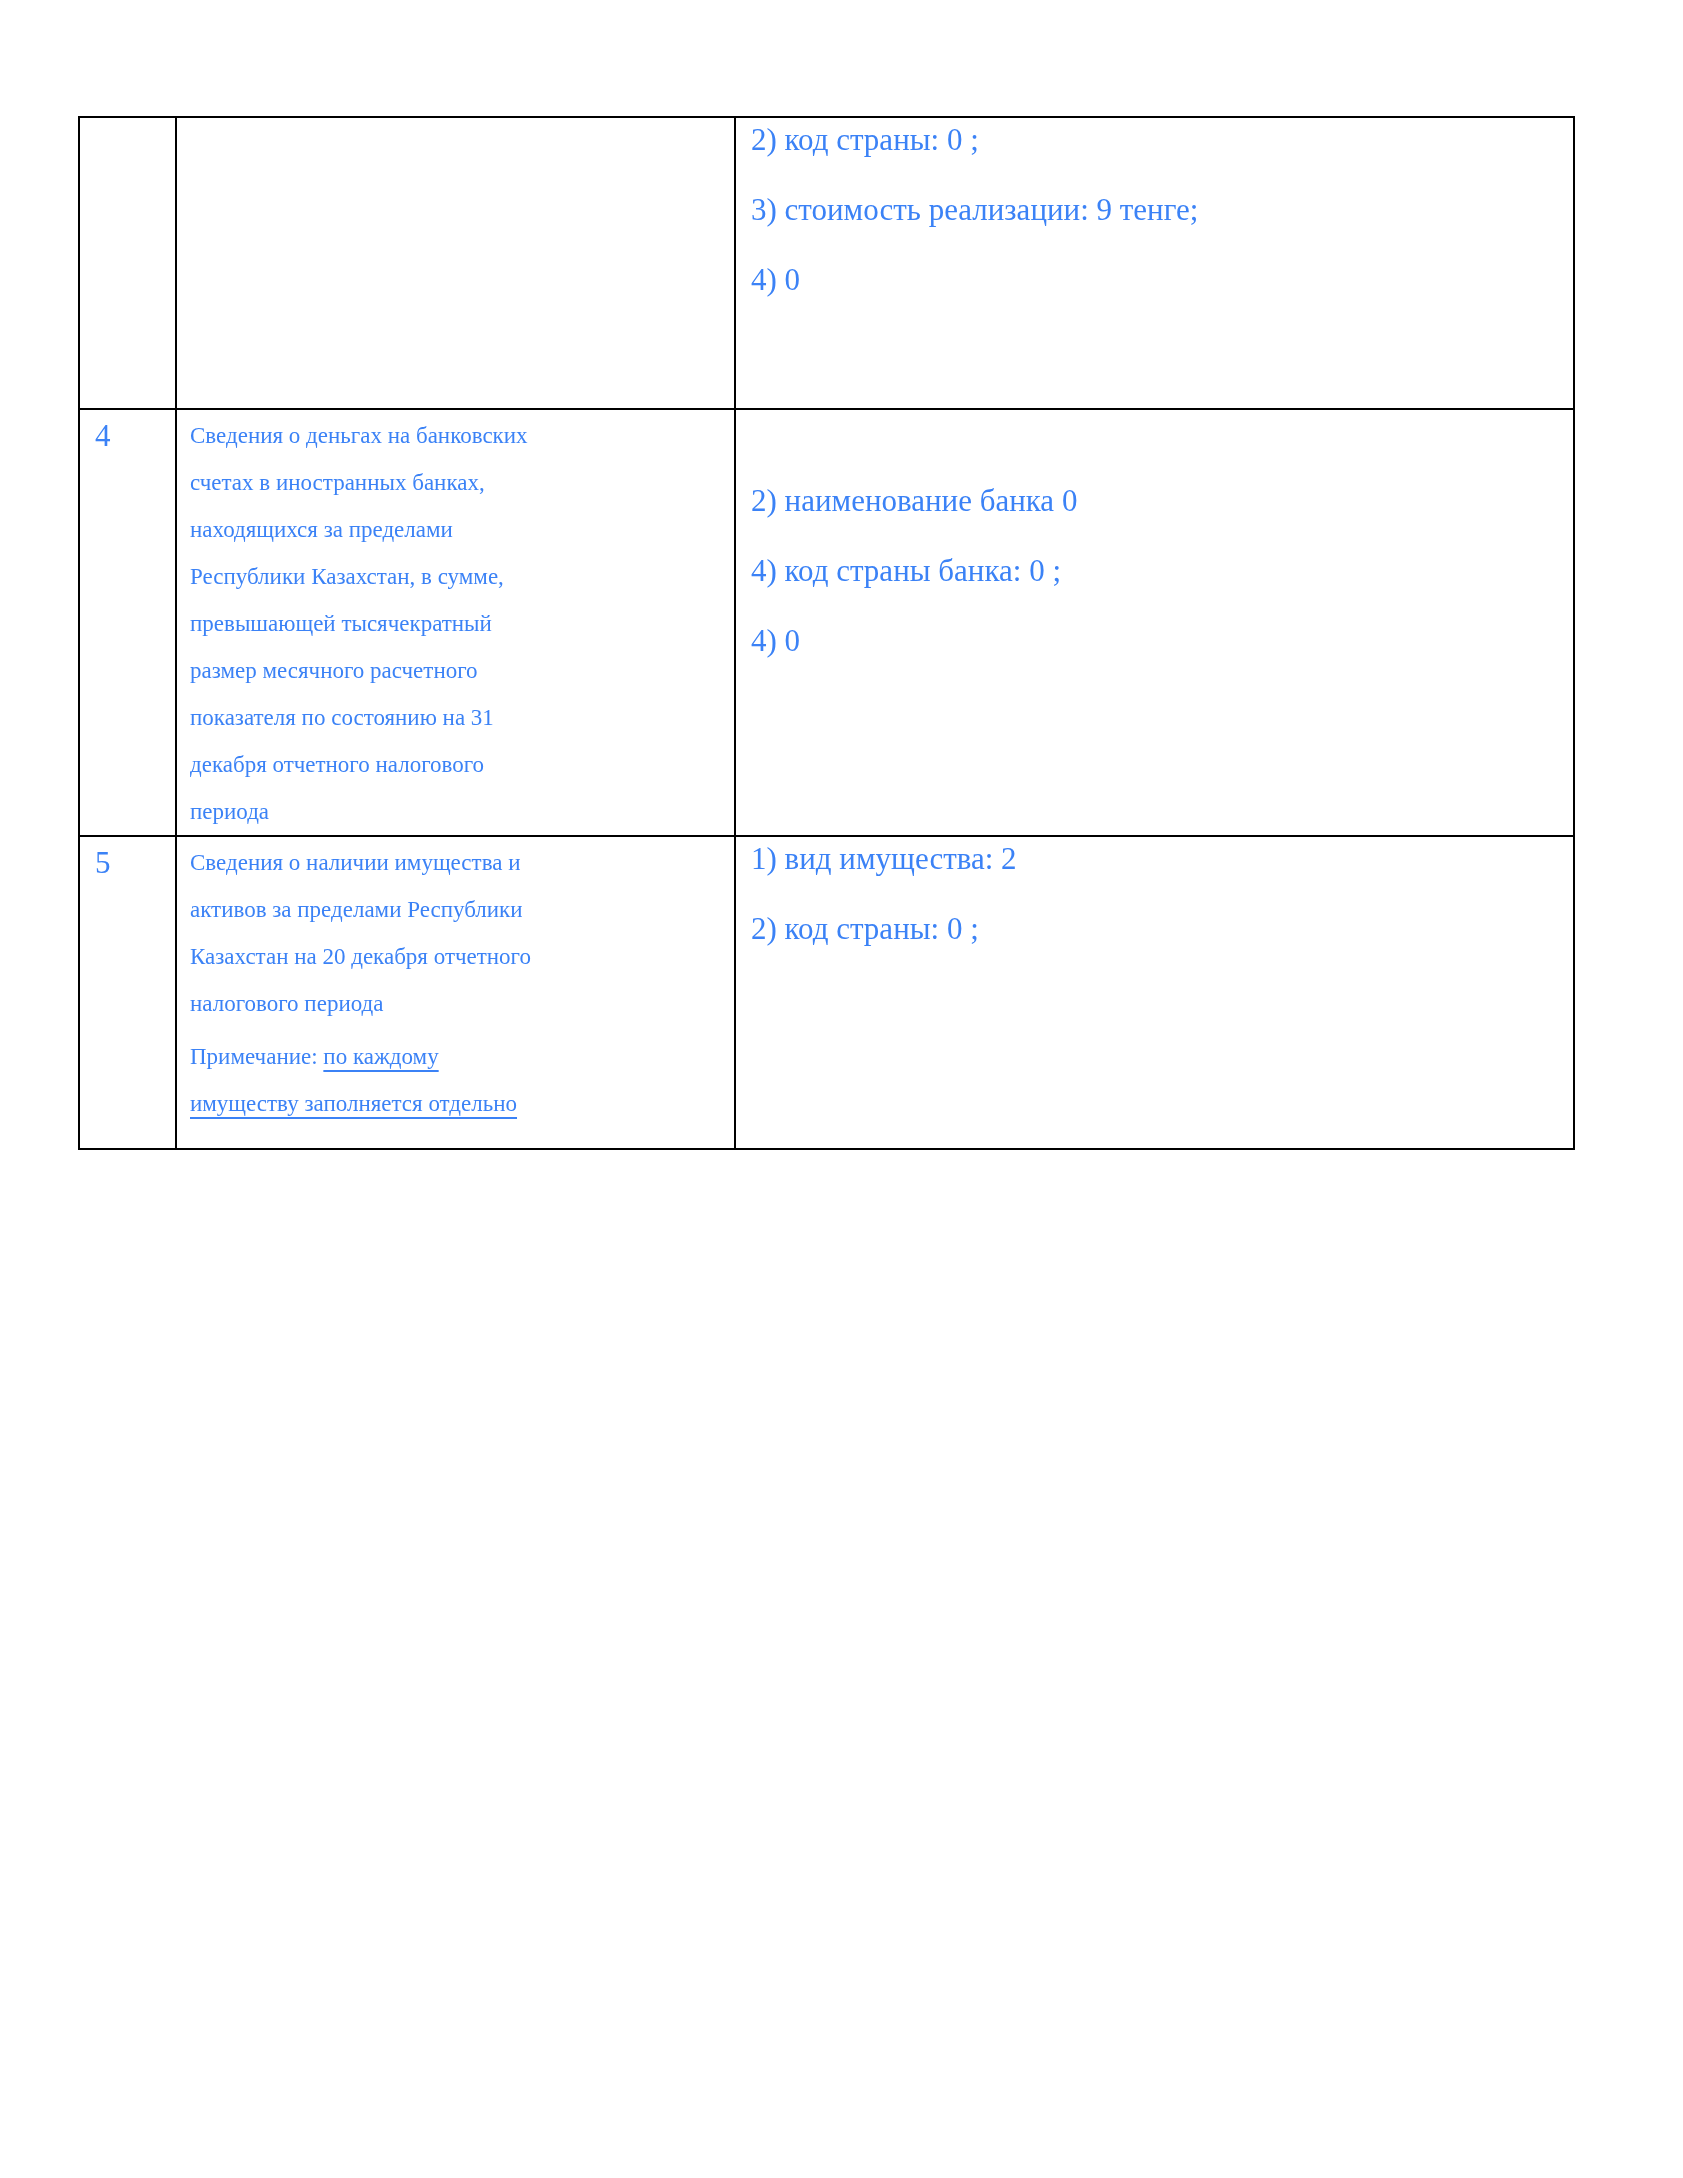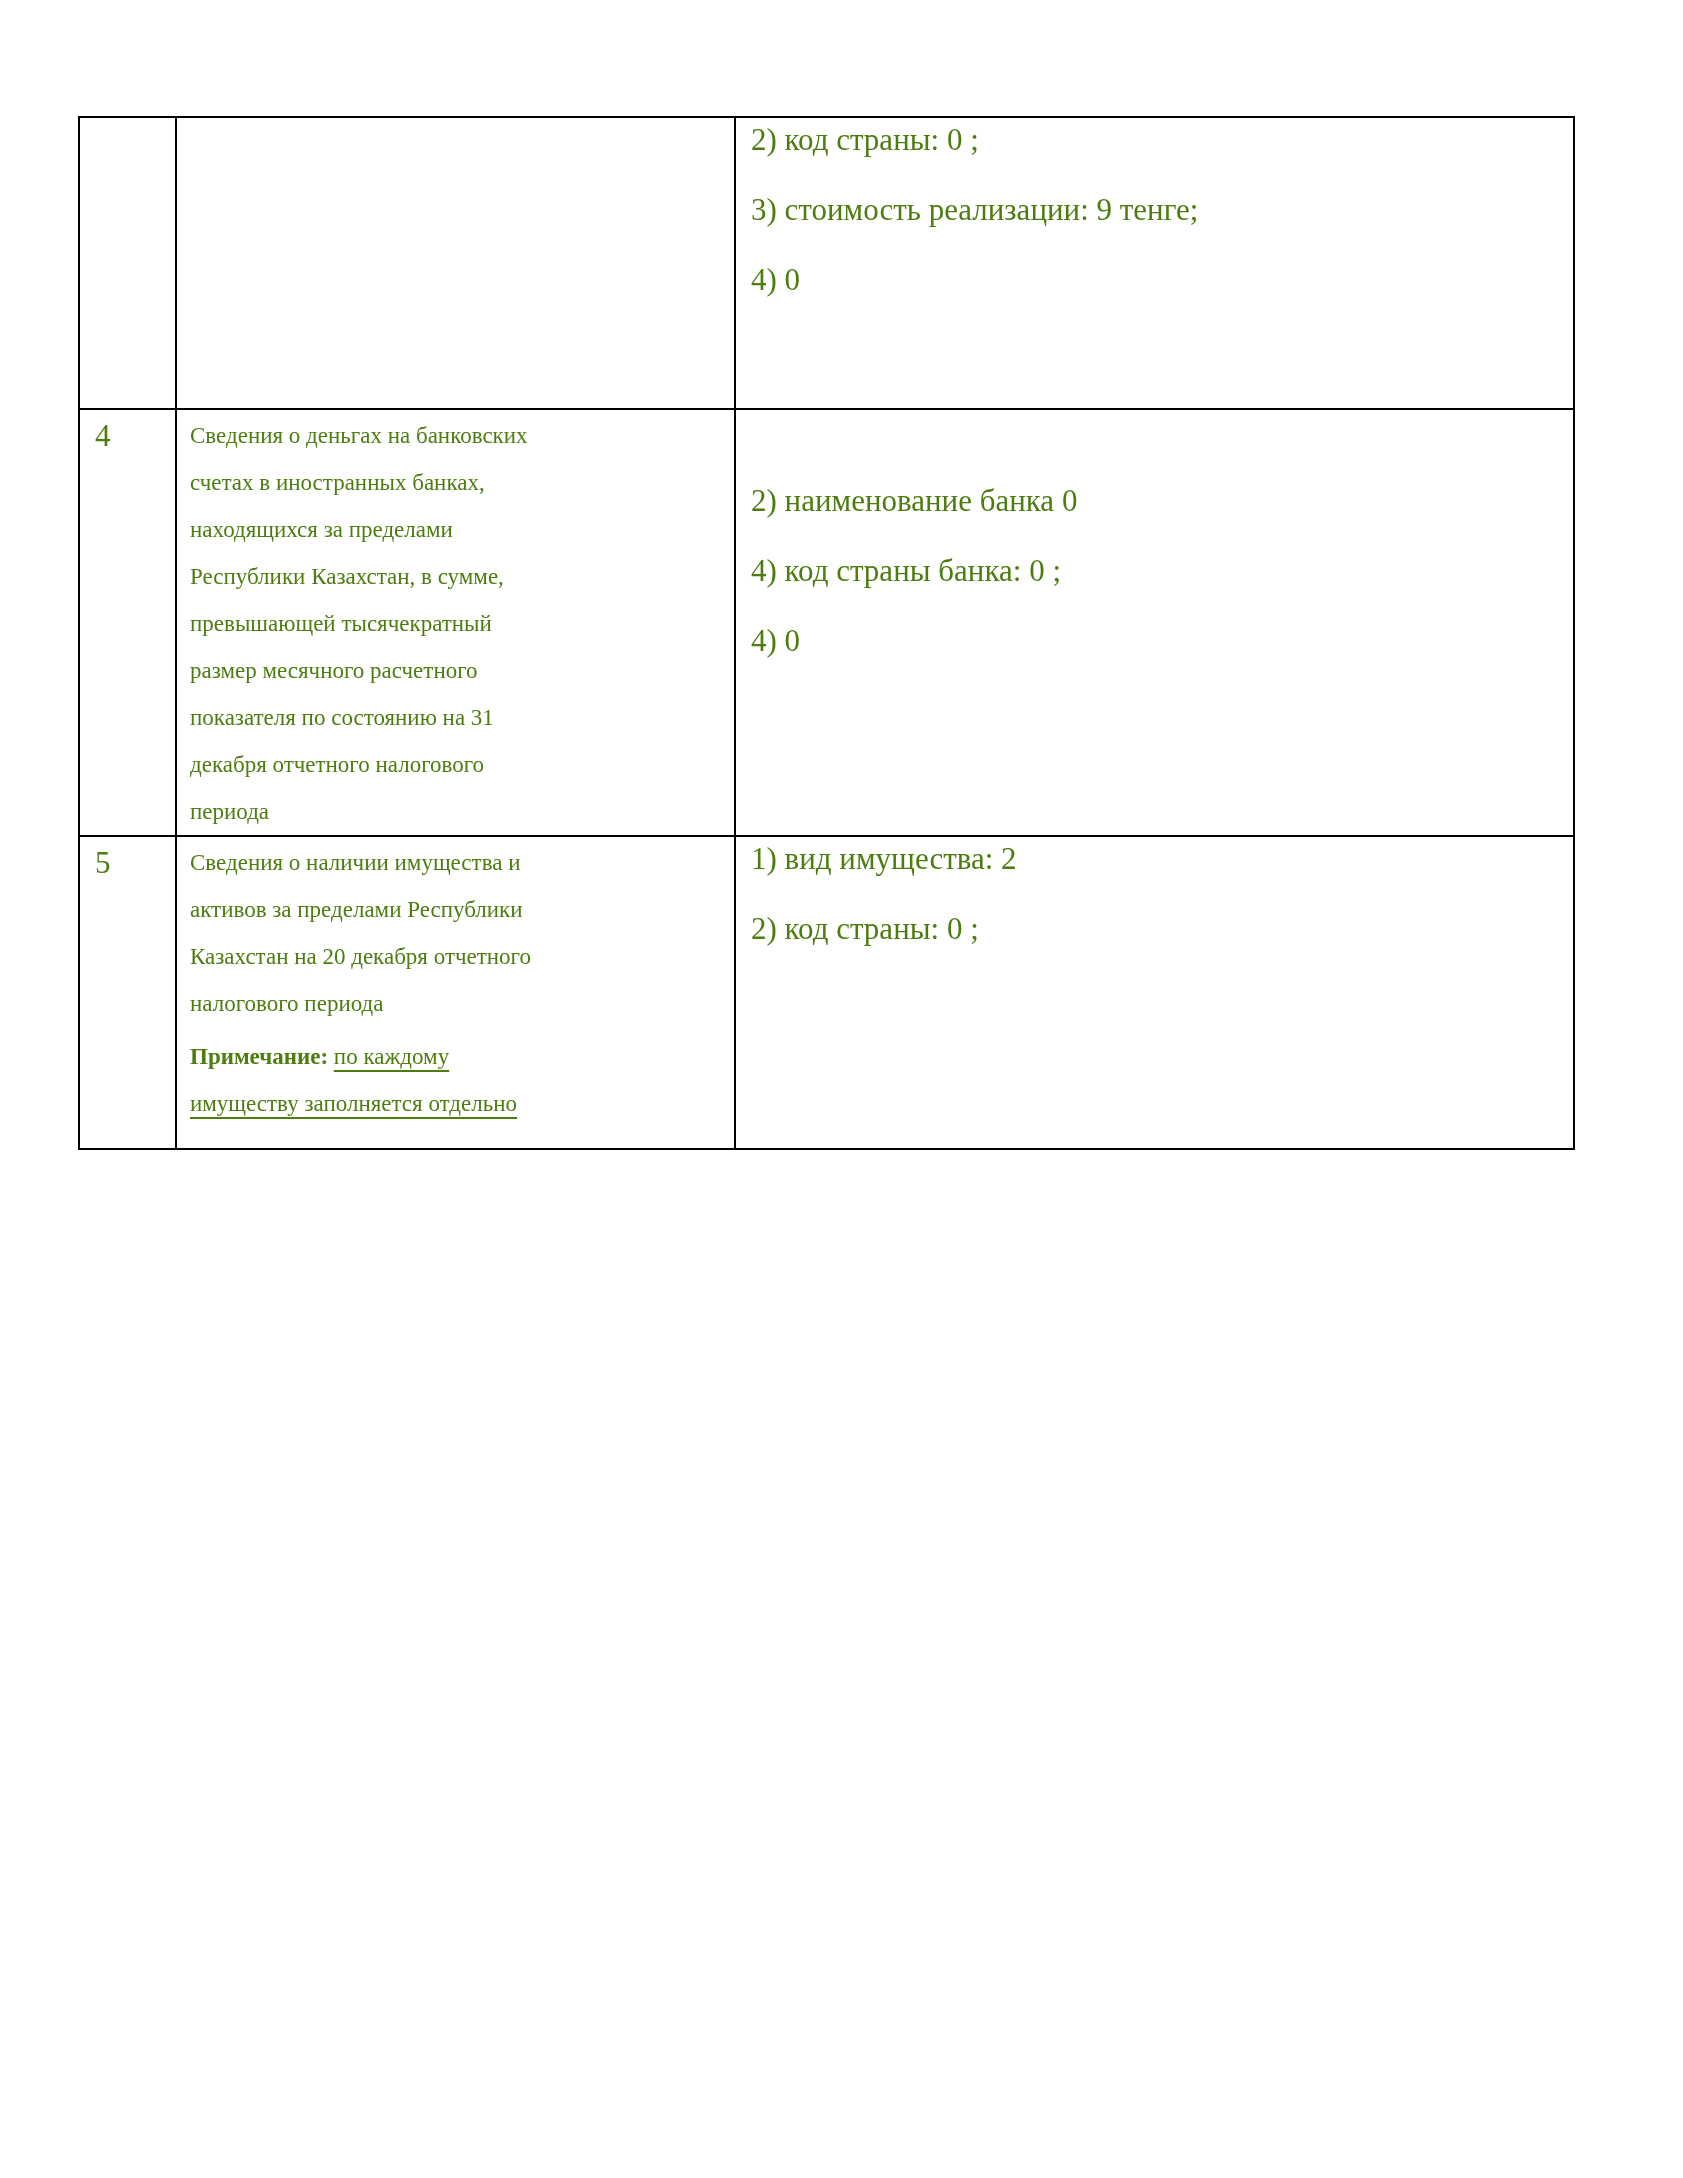--- a/index.html
+++ b/index.html
@@ -3,21 +3,21 @@
 <meta charset="utf-8">
 <style>
   * { box-sizing: border-box; margin: 0; padding: 0; }
   html, body { background: #ffffff; }
   .page {
     position: relative;
     width: 1683px;
     height: 2178px;
     background: #ffffff;
     font-family: "Liberation Serif", "DejaVu Serif", serif;
-    color: #4d7c0f;
+    color: #3b82f6;
     overflow: hidden;
   }
   .doc-table {
     position: absolute;
     left: 78px;
     top: 116px;
     width: 1497px;
     height: 1034px;
     border: 2px solid #000000;
     display: flex;
@@ -46,21 +46,21 @@
   .details {
     flex: 1;
     padding: 2px 12px 0 15px;
     font-size: 31px;
     line-height: 40px;
   }
   .desc-text { white-space: pre-line; }
   .item { margin-bottom: 30px; white-space: pre-line; }
   .blank-first .item:first-child { margin-top: 69px; }
   .note { margin-top: 6px; line-height: 47px; }
-  .note-label { font-weight: bold; margin-top: 6px; }
+  .note-label { font-weight: normal; margin-top: 6px; }
   .note-underline {
     white-space: pre-line;
     text-decoration: underline;
     text-decoration-thickness: 2px;
     text-underline-offset: 6px;
   }
 </style>
 </head>
 <body>
 

